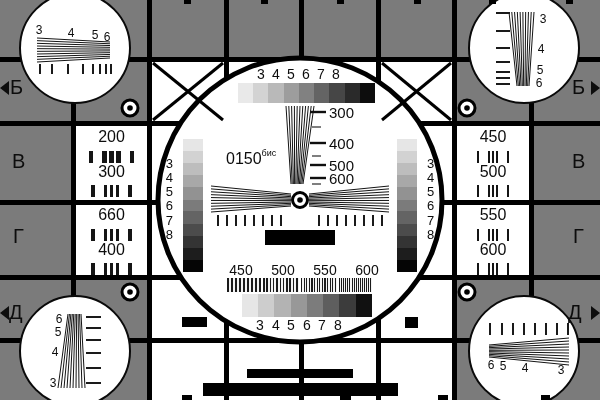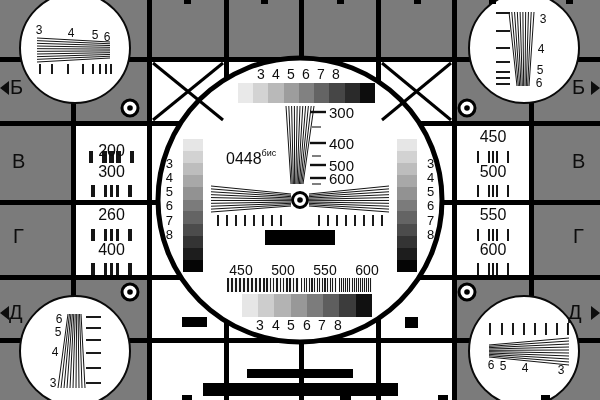--- a/index.html
+++ b/index.html
@@ -345,21 +345,21 @@
   <div class="tk tkR" style="left:457px;top:262px;width:72px;">
       <i></i>
       <span class="g3">
         <i></i>
         <i></i>
         <i></i>
       </span>
       <i></i>
     </div>
 
-  <div class="t" style="left:226px;top:149px;font-size:16px;"><span>0448</span><span class="sup">бис</span></div>
+  <div class="t" style="left:226px;top:149px;font-size:16px;"><span>0150</span><span class="sup">бис</span></div>
 
   <div class="t" style="left:329px;top:105px;font-size:15px;">300</div>
   <div class="t" style="left:329px;top:136px;font-size:15px;">400</div>
   <div class="t" style="left:329px;top:158px;font-size:15px;">500</div>
   <div class="t" style="left:329px;top:171px;font-size:15px;">600</div>
 
   <div class="t tc" style="left:255px;top:67px;width:12px;font-size:14px;">3</div>
   <div class="t tc" style="left:270px;top:67px;width:12px;font-size:14px;">4</div>
   <div class="t tc" style="left:285px;top:67px;width:12px;font-size:14px;">5</div>
   <div class="t tc" style="left:300px;top:67px;width:12px;font-size:14px;">6</div>
@@ -383,23 +383,23 @@
   <div class="t" style="left:427px;top:185px;width:12px;font-size:13px;">5</div>
   <div class="t" style="left:427px;top:199px;width:12px;font-size:13px;">6</div>
   <div class="t" style="left:427px;top:214px;width:12px;font-size:13px;">7</div>
   <div class="t" style="left:427px;top:228px;width:12px;font-size:13px;">8</div>
 
   <div class="t tc" style="left:227px;top:263px;width:28px;font-size:14px;">450</div>
   <div class="t tc" style="left:269px;top:263px;width:28px;font-size:14px;">500</div>
   <div class="t tc" style="left:311px;top:263px;width:28px;font-size:14px;">550</div>
   <div class="t tc" style="left:353px;top:263px;width:28px;font-size:14px;">600</div>
 
-  <div class="t tc" style="left:76px;top:129px;width:71px;font-size:16px;margin-top:14px;">200</div>
+  <div class="t tc" style="left:76px;top:129px;width:71px;font-size:16px;">200</div>
   <div class="t tc" style="left:76px;top:164px;width:71px;font-size:16px;">300</div>
-  <div class="t tc" style="left:76px;top:207px;width:71px;font-size:16px;">260</div>
+  <div class="t tc" style="left:76px;top:207px;width:71px;font-size:16px;">660</div>
   <div class="t tc" style="left:76px;top:242px;width:71px;font-size:16px;">400</div>
   <div class="t tc" style="left:457px;top:129px;width:72px;font-size:16px;">450</div>
   <div class="t tc" style="left:457px;top:164px;width:72px;font-size:16px;">500</div>
   <div class="t tc" style="left:457px;top:207px;width:72px;font-size:16px;">550</div>
   <div class="t tc" style="left:457px;top:242px;width:72px;font-size:16px;">600</div>
 
   <div class="arrL" style="left:0;top:81px;"></div>
   <div class="t" style="left:10px;top:77px;font-size:20px;">Б</div>
   <div class="t" style="left:572px;top:77px;font-size:20px;">Б</div>
   <div class="arrR" style="left:591px;top:81px;"></div>

